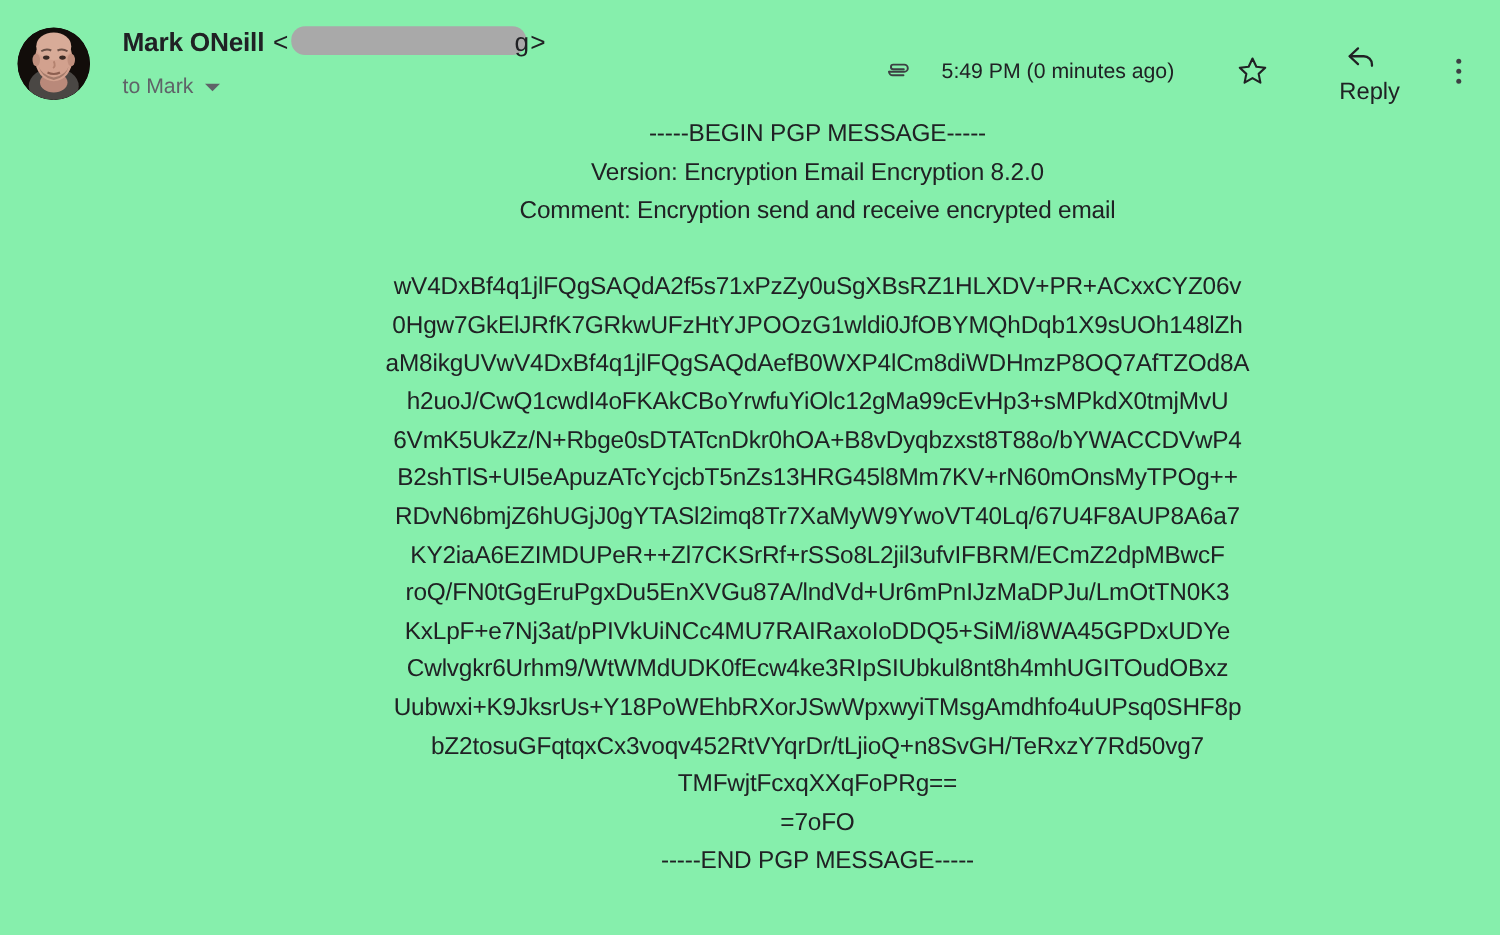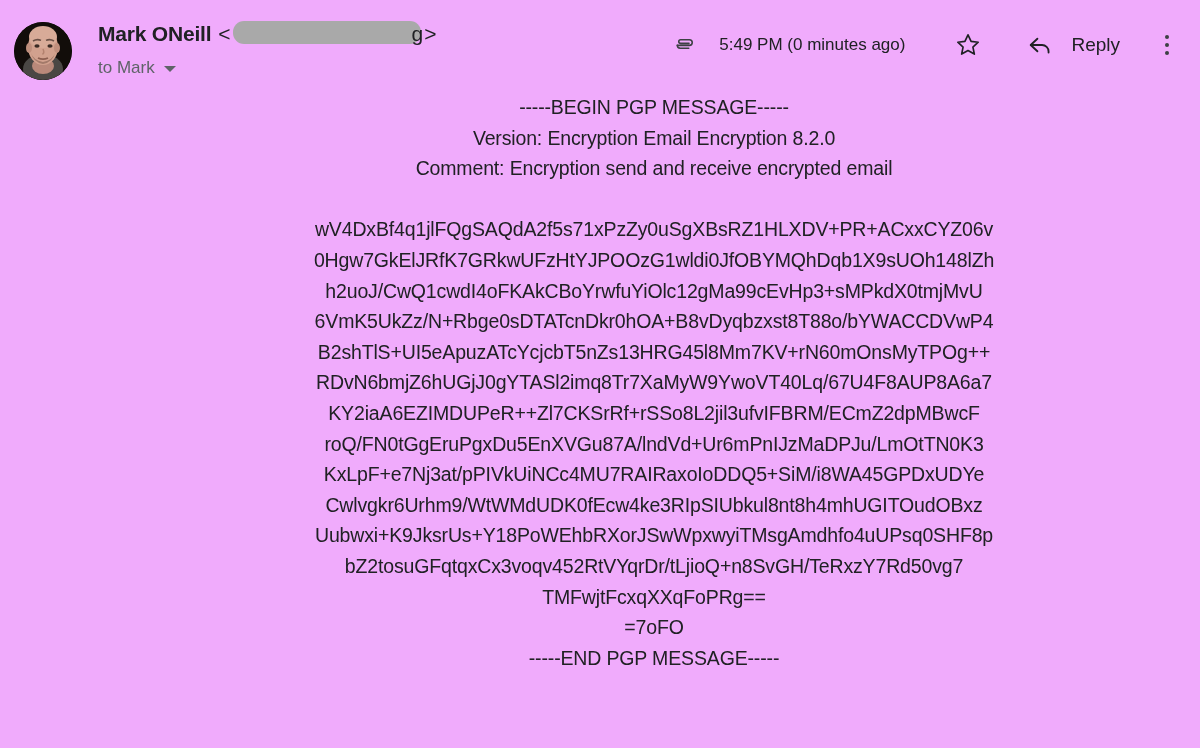--- a/index.html
+++ b/index.html
@@ -11,21 +11,21 @@
     width: 1200px;
     height: 748px;
     font-family: "Liberation Sans", sans-serif;
     color: #202124;
     overflow: hidden;
   }
 
   .email-view {
     width: 1200px;
     height: 748px;
-    background: #f0abfc;
+    background: #86efac;
     position: relative;
   }
 
   
   .header-row {
     display: flex;
     align-items: flex-start;
     padding: 18px 14px 0 14px;
     height: 78px;
     box-sizing: border-box;
@@ -139,20 +139,21 @@
     display: inline-flex;
     align-items: center;
     justify-content: center;
     border-radius: 50%;
   }
   .star-btn  { margin-right: 26px; }
   .reply-group {
     display: inline-flex;
     align-items: center;
     margin-right: 18px;
+    flex-direction: column;
   }
   .reply-label {
     font-size: 19px;
     color: #202124;
     margin-left: 14px;
     line-height: 24px;
   }
   .more-btn { margin-right: 2px; }
   .dot {
     width: 4px;
@@ -264,20 +265,21 @@
   </div>
 
   <div class="message-body">
     <div class="body-line">-----BEGIN PGP MESSAGE-----</div>
     <div class="body-line">Version: Encryption Email Encryption 8.2.0</div>
     <div class="body-line">Comment: Encryption send and receive encrypted email</div>
     <div class="body-line blank"></div>
     <div id="pgp-ciphertext">
         <div class="body-line">wV4DxBf4q1jlFQgSAQdA2f5s71xPzZy0uSgXBsRZ1HLXDV+PR+ACxxCYZ06v</div>
         <div class="body-line">0Hgw7GkElJRfK7GRkwUFzHtYJPOOzG1wldi0JfOBYMQhDqb1X9sUOh148lZh</div>
+        <div class="body-line">aM8ikgUVwV4DxBf4q1jlFQgSAQdAefB0WXP4lCm8diWDHmzP8OQ7AfTZOd8A</div>
         <div class="body-line">h2uoJ/CwQ1cwdI4oFKAkCBoYrwfuYiOlc12gMa99cEvHp3+sMPkdX0tmjMvU</div>
         <div class="body-line">6VmK5UkZz/N+Rbge0sDTATcnDkr0hOA+B8vDyqbzxst8T88o/bYWACCDVwP4</div>
         <div class="body-line">B2shTlS+UI5eApuzATcYcjcbT5nZs13HRG45l8Mm7KV+rN60mOnsMyTPOg++</div>
         <div class="body-line">RDvN6bmjZ6hUGjJ0gYTASl2imq8Tr7XaMyW9YwoVT40Lq/67U4F8AUP8A6a7</div>
         <div class="body-line">KY2iaA6EZIMDUPeR++Zl7CKSrRf+rSSo8L2jil3ufvIFBRM/ECmZ2dpMBwcF</div>
         <div class="body-line">roQ/FN0tGgEruPgxDu5EnXVGu87A/lndVd+Ur6mPnIJzMaDPJu/LmOtTN0K3</div>
         <div class="body-line">KxLpF+e7Nj3at/pPIVkUiNCc4MU7RAIRaxoIoDDQ5+SiM/i8WA45GPDxUDYe</div>
         <div class="body-line">Cwlvgkr6Urhm9/WtWMdUDK0fEcw4ke3RIpSIUbkul8nt8h4mhUGITOudOBxz</div>
         <div class="body-line">Uubwxi+K9JksrUs+Y18PoWEhbRXorJSwWpxwyiTMsgAmdhfo4uUPsq0SHF8p</div>
         <div class="body-line">bZ2tosuGFqtqxCx3voqv452RtVYqrDr/tLjioQ+n8SvGH/TeRxzY7Rd50vg7</div>

